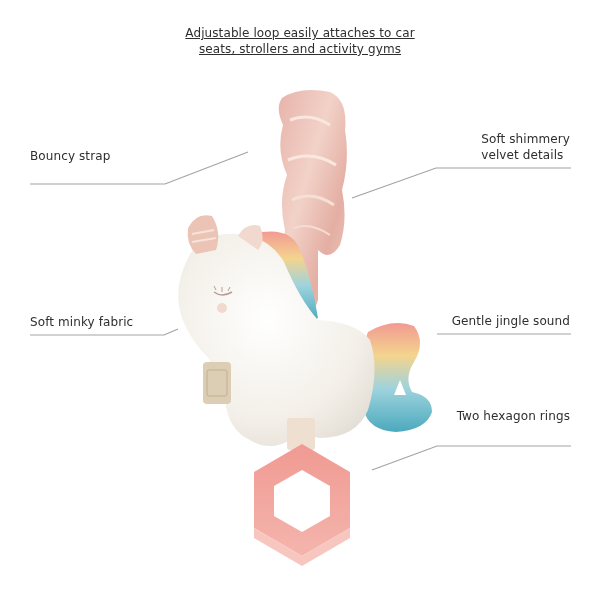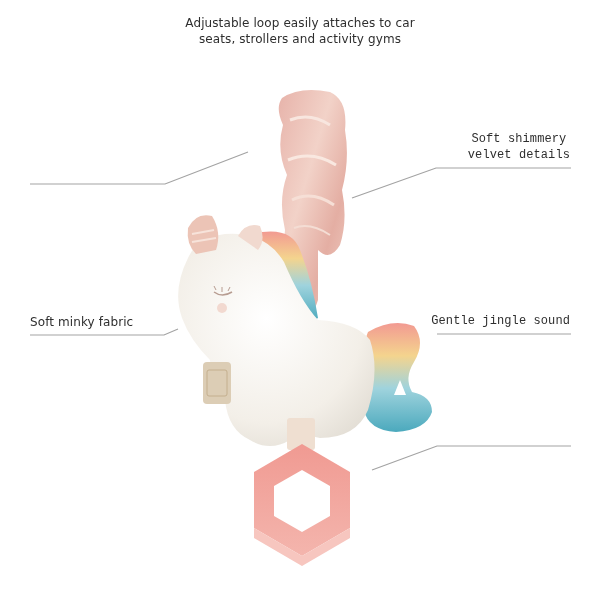--- a/index.html
+++ b/index.html
@@ -1,23 +1,23 @@
 <!DOCTYPE html>
 <html><head>
 <meta charset="utf-8">
 <style>
   html, body { margin:0; padding:0; background:#ffffff; }
   body { width:600px; height:600px; position:relative; overflow:hidden;
          font-family:"DejaVu Sans", "Liberation Sans", sans-serif; color:#2b2b2b; }
   .callout { position:absolute; font-size:12px; line-height:16px; color:#2e2e2e; letter-spacing:0.1px; }
   .callout .l { display:block; white-space:nowrap; }
   .left { text-align:left; }
-  .right { text-align:center;font-family:Liberation Mono, monospace; }
+  .right { text-align:left; }
   .center { text-align:center; }
-  #c-top { left:150px; top:15px; width:300px; }
+  #c-top { left:150px; top:25px; width:300px;text-decoration:underline; }
   #c-bouncy { left:30px; top:148px; }
   #c-velvet { right:30px; top:131px; }
   #c-minky { left:30px; top:314px; }
   #c-jingle { right:30px; top:313px; }
   #c-hex { right:30px; top:408px; }
   svg.lines { position:absolute; left:0; top:0; }
   svg.product { position:absolute; left:0; top:0; }
 </style>
 </head>
 <body>
@@ -99,29 +99,31 @@
   <polyline points="571,334 437,334" fill="none" stroke="#a3a3a3" stroke-width="1.2"></polyline>
   <polyline points="571,446 437,446 372,470" fill="none" stroke="#a3a3a3" stroke-width="1.2"></polyline>
 </svg>
 
 <div id="c-top" class="callout center">
   <span class="l">Adjustable loop easily attaches to car</span>
   <span class="l">seats, strollers and activity gyms</span>
 </div>
 
 <div id="c-bouncy" class="callout left">
+  <span class="l">Bouncy strap</span>
 </div>
 
 <div id="c-velvet" class="callout right">
   <span class="l">Soft shimmery</span>
   <span class="l">velvet details</span>
 </div>
 
 <div id="c-minky" class="callout left">
   <span class="l">Soft minky fabric</span>
 </div>
 
 <div id="c-jingle" class="callout right">
   <span class="l">Gentle jingle sound</span>
 </div>
 
 <div id="c-hex" class="callout right">
+  <span class="l">Two hexagon rings</span>
 </div>
 
 </body></html>

